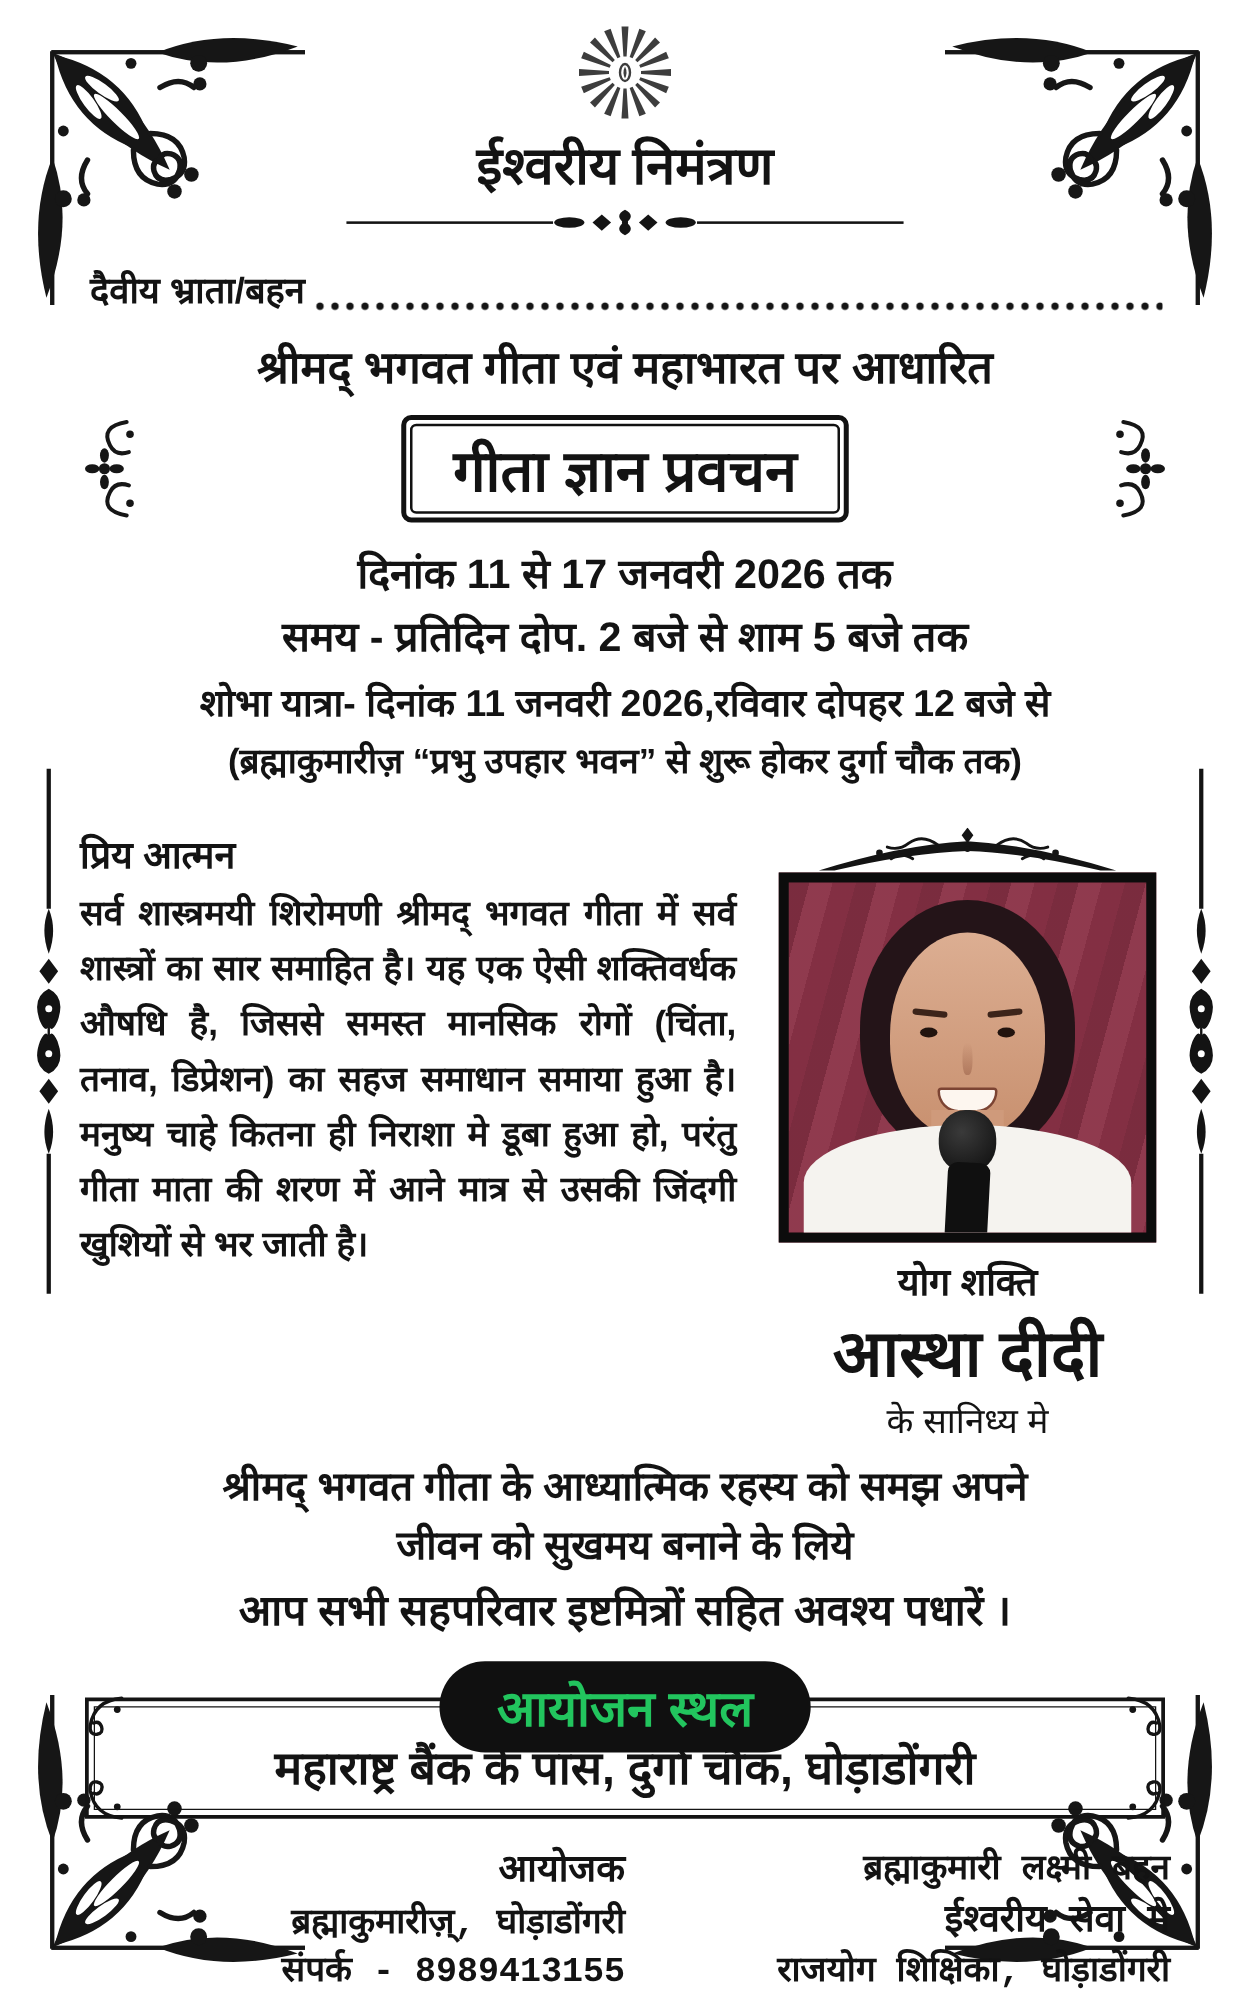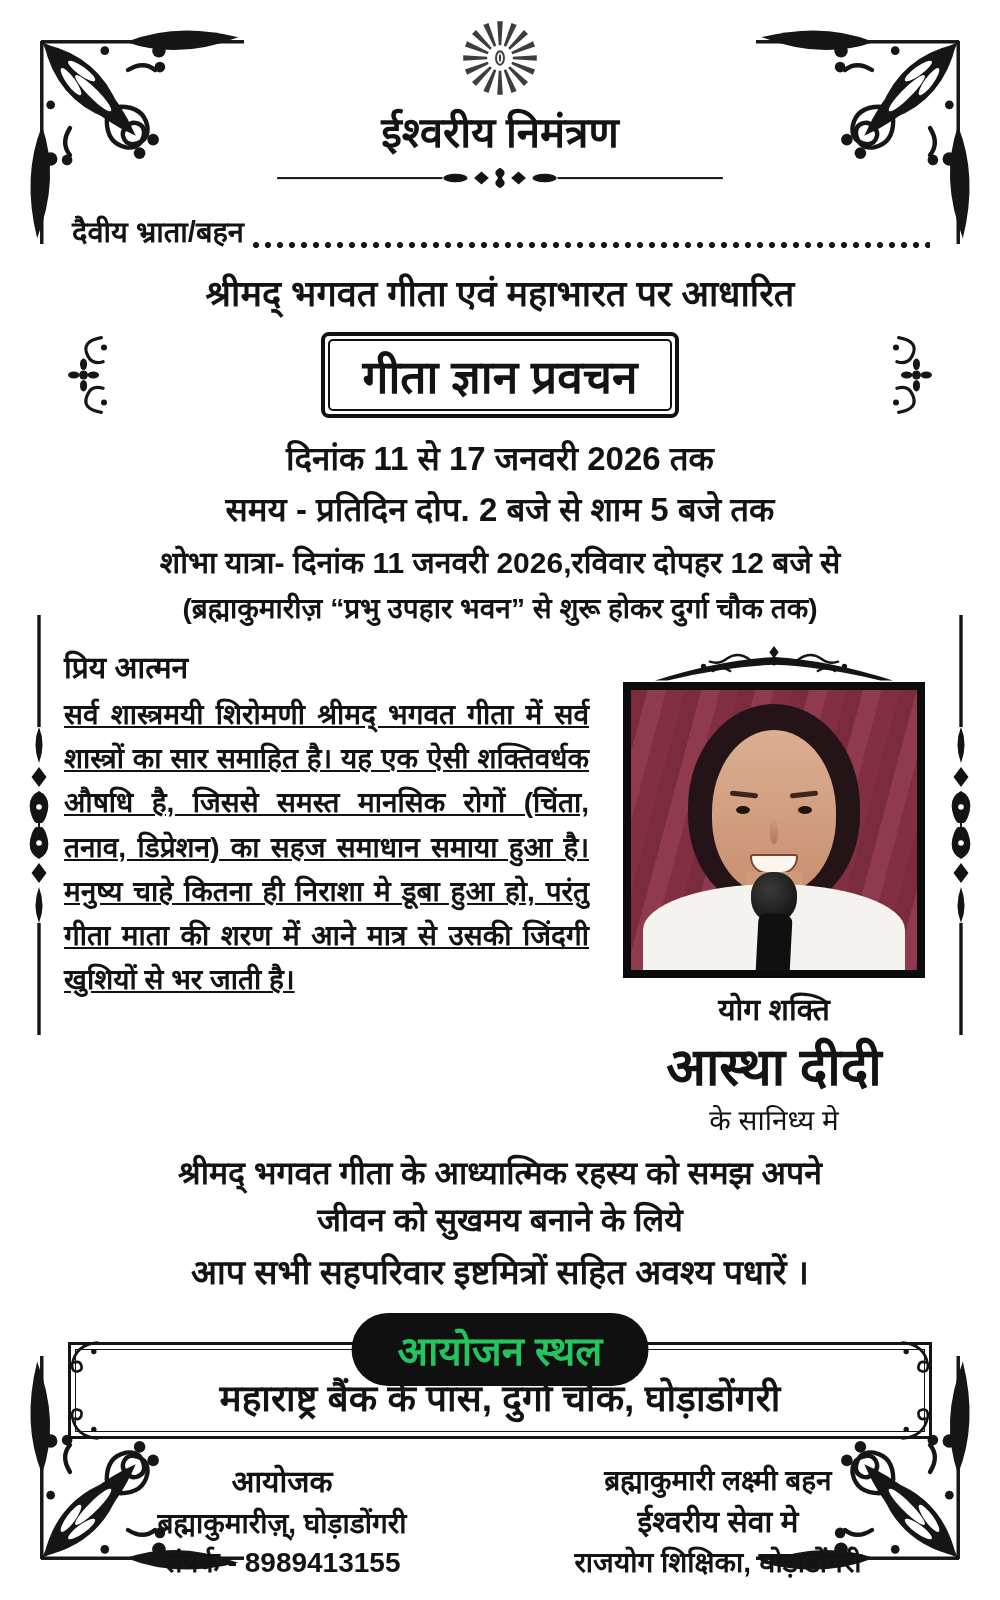--- a/index.html
+++ b/index.html
@@ -31,24 +31,24 @@
   .event-row{display:flex;justify-content:space-between;align-items:center;gap:8px;margin-top:12px;}
   .box-flourish{width:48px;height:92px;flex:0 0 auto;}
   .event-box{position:relative;border:4px solid #111;border-radius:8px;padding:8px 38px;}
   .event-box::after{content:"";position:absolute;inset:3px;border:2px solid #111;border-radius:5px;pointer-events:none;}
   .event-title{font-size:46px;font-weight:800;white-space:nowrap;}
   .date-line,.time-line{text-align:center;font-size:33px;font-weight:800;}
   .date-line{margin-top:14px;}
   .time-line{margin-top:6px;}
   .proc1{text-align:center;font-size:30px;font-weight:800;margin-top:10px;}
   .proc2{text-align:center;font-size:28px;font-weight:800;margin-top:6px;}
-  .mid{display:flex;margin-top:20px;gap:15px;}
+  .mid{display:flex;margin-top:36px;gap:15px;}
   .msg{width:525px;}
   .greeting{font-size:30px;font-weight:800;}
-  .body-text{font-size:28px;font-weight:700;line-height:1.58;text-align:justify;margin-top:6px;text-decoration:underline;}
+  .body-text{font-size:28px;font-weight:700;line-height:1.58;text-align:justify;margin-top:6px;}
   .speaker{margin-left:auto;width:324px;display:flex;flex-direction:column;align-items:center;}
   .lace{width:300px;height:36px;}
   .photo-frame{position:relative;width:286px;height:280px;border:8px solid #0c0c0c;overflow:hidden;
     background:
       repeating-linear-gradient(105deg, rgba(0,0,0,0.12) 0 16px, rgba(255,255,255,0.04) 16px 34px, rgba(0,0,0,0.06) 34px 52px),
       #8b3247;}
   .ph-hair{position:absolute;top:14px;left:50%;transform:translateX(-50%);width:172px;height:206px;
     background:#241418;border-radius:50% 50% 46% 46%;}
   .ph-face{position:absolute;top:40px;left:50%;transform:translateX(-50%);width:124px;height:164px;
     background:linear-gradient(#dcae92,#c8906f);border-radius:50% 50% 46% 46%;}
@@ -79,21 +79,21 @@
   .venue-pill{position:absolute;top:-32px;left:50%;transform:translateX(-50%);
     background:#101010;color:#22c55e;font-size:40px;font-weight:800;
     padding:9px 46px;border-radius:44px;white-space:nowrap;z-index:2;}
   .venue-address{text-align:center;font-size:37px;font-weight:800;position:relative;z-index:1;}
   .curl{position:absolute;width:36px;height:36px;z-index:2;}
   .curl.tl{top:-6px;left:-6px;}
   .curl.tr{top:-6px;right:-6px;transform:scaleX(-1);}
   .curl.bl{bottom:-6px;left:-6px;transform:scaleY(-1);}
   .curl.br{bottom:-6px;right:-6px;transform:scale(-1,-1);}
   .footer{display:flex;margin-top:22px;}
-  .f-col{flex:1;text-align:center;}
+  .f-col{flex:1;text-align:right;font-family:Liberation Mono, monospace;}
   .f-line{font-size:28px;font-weight:800;line-height:1.42;}
   .f-line.head{font-size:30px;}
 </style>
 </head>
 <body>
 
 <svg width="0" height="0" style="position:absolute" aria-hidden="true">
   <defs>
     <symbol id="corner-f" viewBox="0 0 240 240">
       <g fill="#161616">

